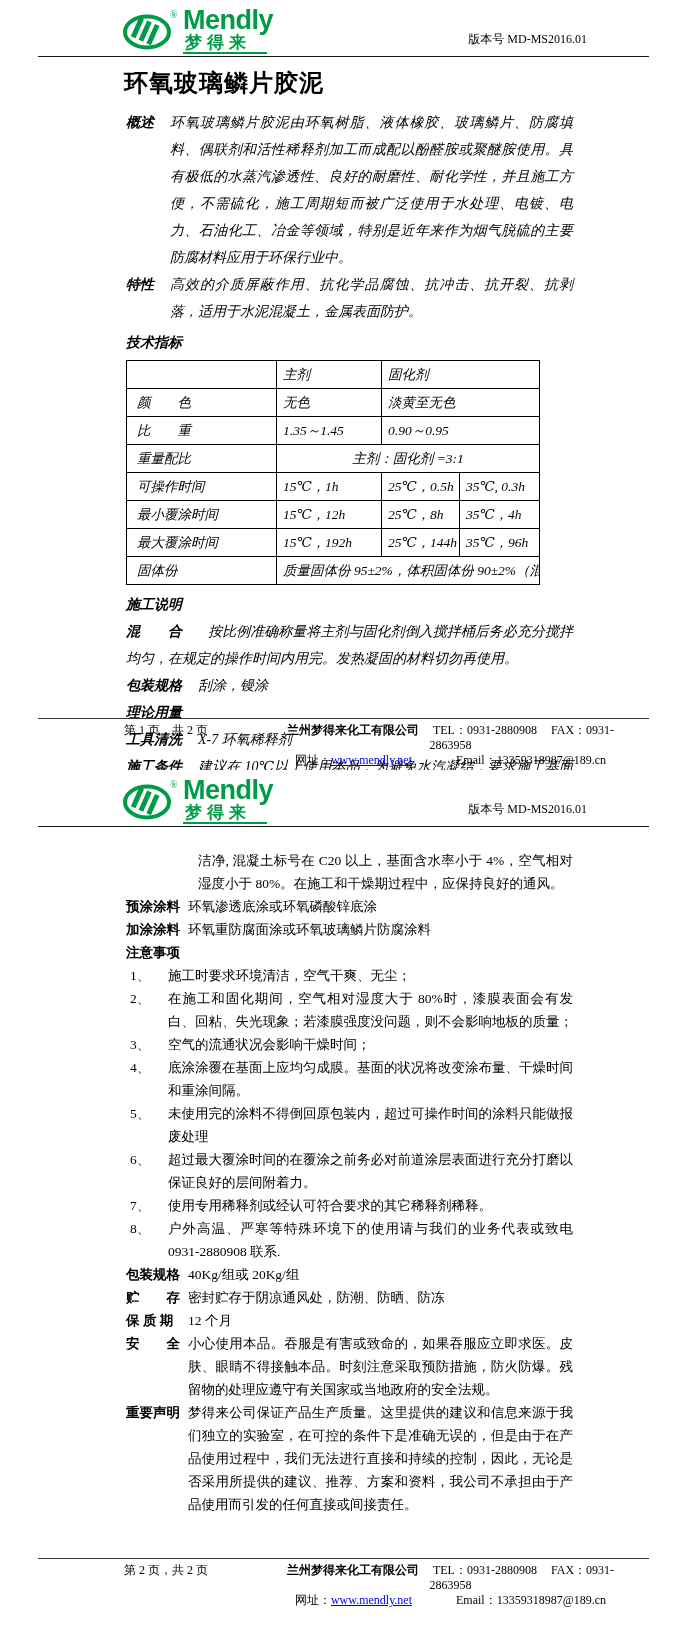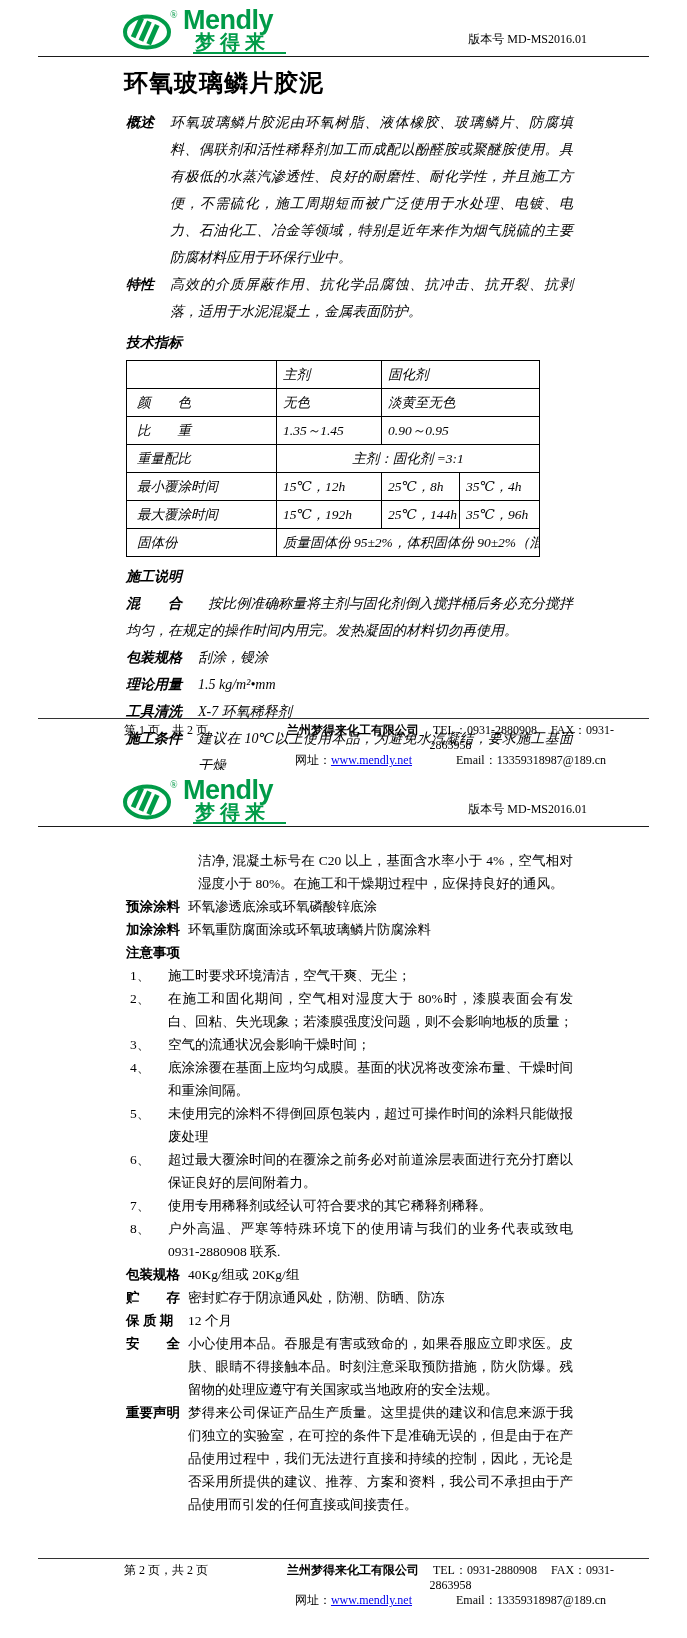--- a/index.html
+++ b/index.html
@@ -6,21 +6,21 @@
   body{width:687px;height:1638px;color:#000;font-family:"Liberation Serif","DejaVu Serif",serif;}
   .page{position:relative;overflow:hidden;background:#fff;}
   .page1{height:770px;}
   .page2{height:868px;}
 
   
   .hd{display:flex;justify-content:space-between;align-items:flex-end;padding:8px 100px 0 122px;height:46px;}
   .logo{display:flex;align-items:flex-start;gap:3px;}
   .logo-icon{display:block;}
   .logo-en{font-family:"Liberation Sans","DejaVu Sans",sans-serif;font-weight:bold;font-size:27px;line-height:25px;color:#009b48;letter-spacing:-0.5px;}
-  .logo-cn{font-weight:bold;font-size:20px;line-height:19px;color:#009b48;letter-spacing:5px;margin-left:10px;border-bottom:2px solid #009b48;width:max-content;padding:0 16px 0 2px;}
+  .logo-cn{font-weight:bold;font-size:17px;line-height:19px;color:#009b48;letter-spacing:5px;border-bottom:2px solid #009b48;width:max-content;padding:0 16px 0 2px;}
   .version{font-size:12px;margin-bottom:6px;white-space:nowrap;}
   .rule{border-top:1.5px solid #1a1a1a;margin:2px 38px 0;}
 
   .title{font-size:24px;font-weight:bold;margin:10px 0 0 124px;letter-spacing:1px;}
 
   .content{padding:0 114px 0 126px;font-size:14px;}
   .c1{line-height:27px;font-style:italic;}
   .c2{line-height:23px;font-size:13.5px;margin-top:22px;}
   .row{display:flex;}
   .lbl{font-weight:bold;flex-shrink:0;}
@@ -120,20 +120,26 @@
         <tr>
           <td class="tl">比　　重</td>
           <td>1.35～1.45</td>
           <td colspan="2">0.90～0.95</td>
         </tr>
         <tr>
           <td class="tl">重量配比</td>
           <td colspan="3" class="ctr">主剂：固化剂 =3:1</td>
         </tr>
         <tr>
+          <td class="tl">可操作时间</td>
+          <td>15℃，1h</td>
+          <td>25℃，0.5h</td>
+          <td>35℃, 0.3h</td>
+        </tr>
+        <tr>
           <td class="tl">最小覆涂时间</td>
           <td>15℃，12h</td>
           <td>25℃，8h</td>
           <td>35℃，4h</td>
         </tr>
         <tr>
           <td class="tl">最大覆涂时间</td>
           <td>15℃，192h</td>
           <td>25℃，144h</td>
           <td>35℃，96h</td>
@@ -146,21 +152,20 @@
         </table>
 
       <div class="sechead mt6">施工说明</div>
       <p class="mix"><b>混　　合</b><span class="gap"></span><span>按比例准确称量将主剂与固化剂倒入搅拌桶后务必充分搅拌均匀，在规定的操作时间内用完。发热凝固的材料切勿再使用。</span></p>
       <div class="row">
         <span class="lbl w72">包装规格</span>
         <span class="txt">刮涂，镘涂</span>
       </div>
       <div class="row">
         <span class="lbl w72">理论用量</span>
-        <span class="txt">1.5 kg/m²•mm</span>
       </div>
       <div class="row">
         <span class="lbl w72">工具清洗</span>
         <span class="txt">X-7 环氧稀释剂</span>
       </div>
       <div class="row">
         <span class="lbl w72">施工条件</span>
         <span class="txt">建议在 10℃以上使用本品，为避免水汽凝结，要求施工基面干燥</span>
       </div>
     </div>

